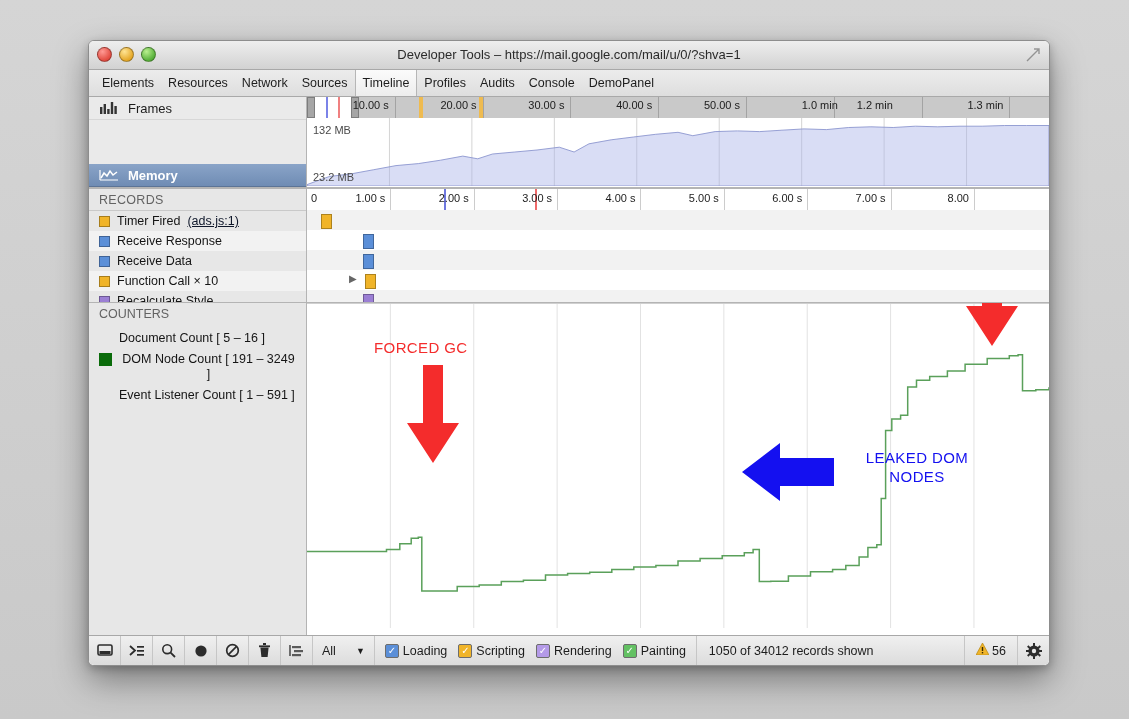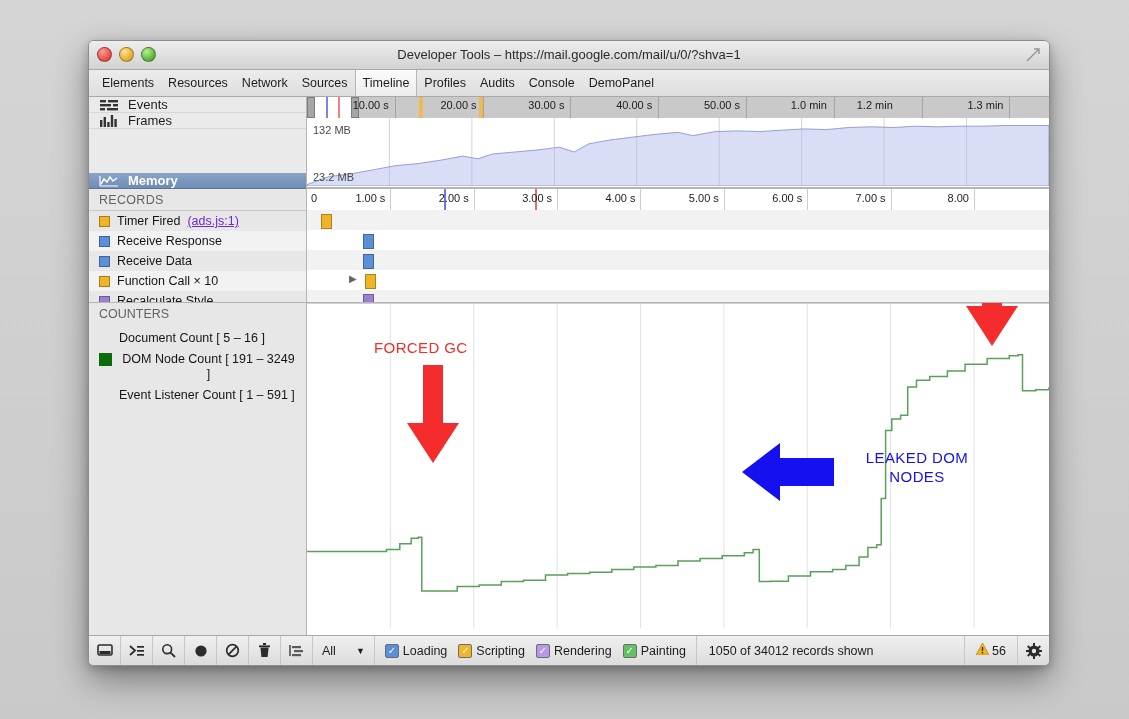--- a/index.html
+++ b/index.html
@@ -65,21 +65,21 @@
   .recrow{display:flex;height:113px;flex:0 0 113px;border-bottom:1px solid #b4b4b4;
     overflow:hidden;}
   .recside{width:217px;flex:0 0 217px;background:#e7e7e7;border-right:1px solid #b4b4b4;}
   .rhead{height:21px;display:flex;align-items:center;padding-left:10px;
     font-size:12.5px;color:#636363;letter-spacing:.3px;
     border-bottom:1px solid #c9c9c9;background:#e7e7e7;}
   .rrow{height:20px;display:flex;align-items:center;gap:7px;padding-left:10px;
     font-size:12.5px;color:#151515;}
   .rrow:nth-child(odd){background:#f2f2f2;}
   .sw{width:9px;height:9px;flex:0 0 9px;border:1px solid rgba(0,0,0,.3);}
-  .rlink{text-decoration:underline;color:#6d28d9;}
+  .rlink{text-decoration:underline;color:#0f172a;}
 
   .recmain{flex:1;position:relative;background:#fff;overflow:hidden;}
   .rruler{height:21px;position:relative;background:#fff;border-bottom:1px solid #c4c4c4;}
   .rruler .seg{position:absolute;top:0;bottom:0;border-right:1px solid #ccc;}
   .rruler .lab{position:absolute;top:3px;font-size:11px;color:#1d1d1d;text-align:right;}
   .rbands{position:absolute;left:0;right:0;top:21px;bottom:0;}
   .rband{height:20px;position:relative;}
   .rband:nth-child(odd){background:#f2f2f2;}
   .ev{position:absolute;top:4px;width:9px;height:13px;border:1px solid rgba(0,0,0,.28);}
 
@@ -152,32 +152,20 @@
       <div class="tab">DemoPanel</div>
     </div>
 
     <div class="body">
 
       <div class="ovrow">
         <div class="ovside">
           <div class="vitem">
             <span class="ic">
               <svg viewBox="0 0 20 14" width="20" height="14">
-                <rect x="1" y="2" width="6" height="2.4" fill="#333"></rect>
-                  <rect x="9" y="2" width="10" height="2.4" fill="#333"></rect>
-                <rect x="1" y="6" width="11" height="2.4" fill="#333"></rect>
-                  <rect x="14" y="6" width="5" height="2.4" fill="#333"></rect>
-                <rect x="1" y="10" width="5" height="2.4" fill="#333"></rect>
-                  <rect x="8" y="10" width="11" height="2.4" fill="#333"></rect>
-              </svg></span>
-            <span>Events</span>
-          </div>
-          <div class="vitem">
-            <span class="ic">
-              <svg viewBox="0 0 20 14" width="20" height="14">
                 <rect x="1" y="6" width="2.4" height="7" fill="#333"></rect>
                   <rect x="4.6" y="3" width="2.4" height="10" fill="#333"></rect>
                 <rect x="8.2" y="8" width="2.4" height="5" fill="#333"></rect>
                   <rect x="11.8" y="1" width="2.4" height="12" fill="#333"></rect>
                 <rect x="15.4" y="5" width="2.4" height="8" fill="#333"></rect>
               </svg></span>
             <span>Frames</span>
           </div>
           <div class="vitem sel">
             <span class="ic">
@@ -202,21 +190,21 @@
               <div class="lab" style="left: 0px; width: 81.8107px;">10.00 s</div>
               <div class="seg" style="left: 87.8107px; width: 87.8107px;"></div>
               <div class="lab" style="left: 87.8107px; width: 81.8107px;">20.00 s</div>
               <div class="seg" style="left: 175.621px; width: 87.8107px;"></div>
               <div class="lab" style="left: 175.621px; width: 81.8107px;">30.00 s</div>
               <div class="seg" style="left: 263.432px; width: 87.8107px;"></div>
               <div class="lab" style="left: 263.432px; width: 81.8107px;">40.00 s</div>
               <div class="seg" style="left: 351.243px; width: 87.8107px;"></div>
               <div class="lab" style="left: 351.243px; width: 81.8107px;">50.00 s</div>
               <div class="seg" style="left: 439.053px; width: 87.8107px;"></div>
-              <div class="lab" style="left: 461px; width: 81.8107px; text-align: center;">1.0 min</div>
+              <div class="lab" style="left: 449px; width: 81.8107px;">1.0 min</div>
               <div class="seg" style="left: 526.864px; width: 87.8107px;"></div>
               <div class="lab" style="left: 504px; width: 81.8107px;">1.2 min</div>
               <div class="seg" style="left: 614.675px; width: 87.8107px;"></div>
               <div class="lab" style="left: 614.675px; width: 81.8107px;">1.3 min</div>
             </div>
           <div class="ovgraph" id="ovgraph">
               <svg width="742" height="68" style="position: absolute; left: 0px; top: 0px;">
                 <line x1="82.44444444444444" x2="82.44444444444444" y1="0" y2="68" stroke="#d4d4d4" stroke-width="1"></line>
                 <line x1="164.88888888888889" x2="164.88888888888889" y1="0" y2="68" stroke="#d4d4d4" stroke-width="1"></line>
                 <line x1="247.33333333333334" x2="247.33333333333334" y1="0" y2="68" stroke="#d4d4d4" stroke-width="1"></line>

